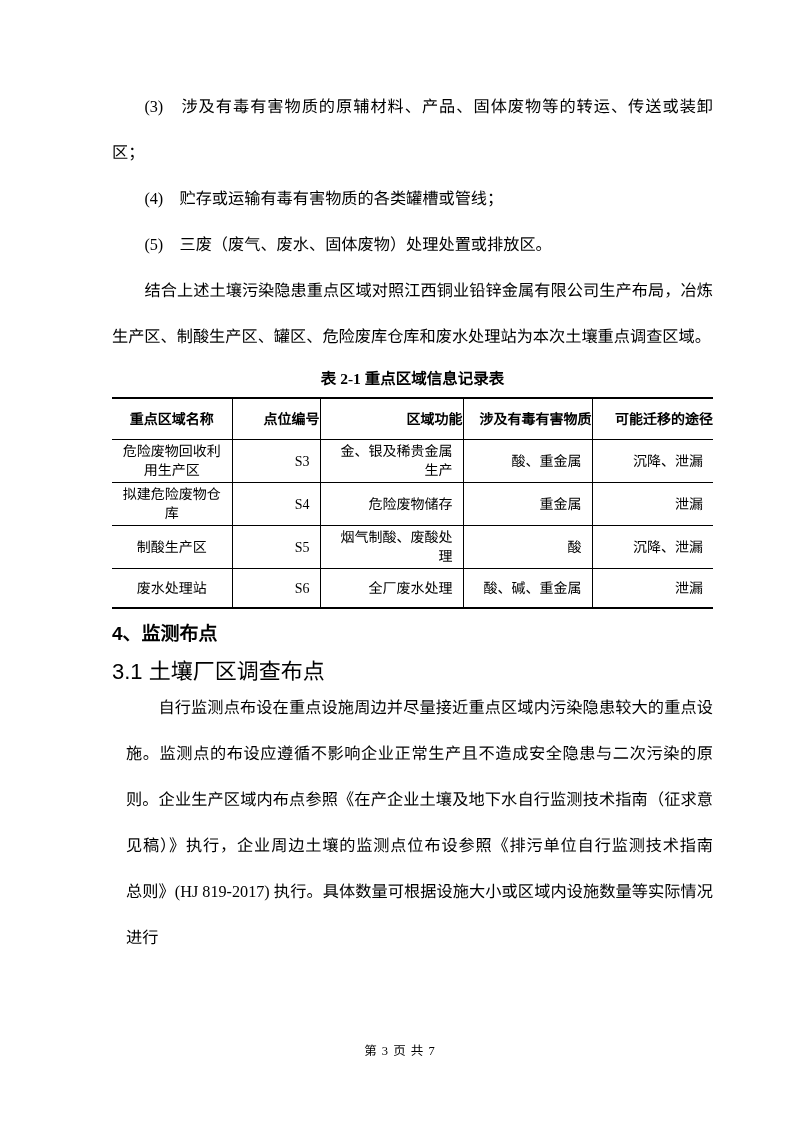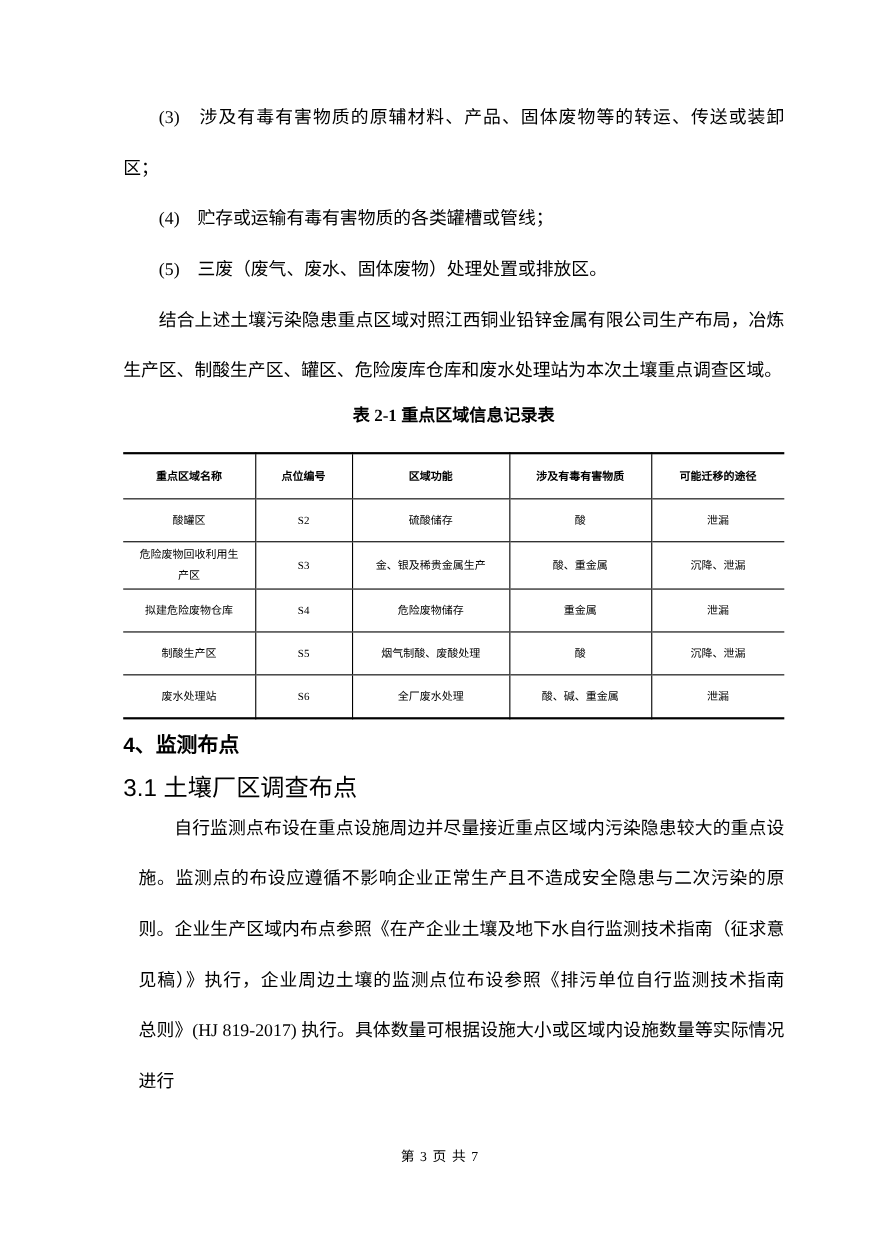--- a/index.html
+++ b/index.html
@@ -35,24 +35,24 @@
     margin: 6px 0 0 0;
     font-size: 15.5px;
     font-weight: bold;
     line-height: 26px;
     text-align: center;
   }
   table.key-table {
     width: 601px;
     table-layout: fixed;
     border-collapse: collapse;
-    margin-top: 19px;
+    margin-top: 5px;
     border-top: 2.5px solid #000;
     border-bottom: 2.5px solid #000;
-    font-size: 10px;
+    font-size: 14px;
   }
   table.key-table th,
   table.key-table td {
     text-align: center;
     vertical-align: middle;
     line-height: 19px;
     padding: 2px 10px;
   }
   table.key-table th {
     font-weight: bold;
@@ -64,20 +64,21 @@
   table.key-table td {
     height: 34px;
     border-bottom: 1px solid #000;
   }
   table.key-table tbody tr:last-child td {
     border-bottom: none;
   }
   table.key-table th + th,
   table.key-table td + td {
     border-left: 1px solid #000;
+    text-align: right;
   }
   h2.sec {
     margin: 12px 0 0 0;
     font-family: "Liberation Sans", "DejaVu Sans", sans-serif;
     font-size: 19px;
     line-height: 26px;
     font-weight: bold;
   }
   h3.subsec {
     margin: 14px 0 0 0;
@@ -127,27 +128,20 @@
         <tr>
           <th>重点区域名称</th>
           <th>点位编号</th>
           <th>区域功能</th>
           <th>涉及有毒有害物质</th>
           <th>可能迁移的途径</th>
         </tr>
       </thead>
       <tbody>
         <tr>
-          <td>酸罐区</td>
-          <td>S2</td>
-          <td>硫酸储存</td>
-          <td>酸</td>
-          <td>泄漏</td>
-        </tr>
-        <tr>
           <td>危险废物回收利用生产区</td>
           <td>S3</td>
           <td>金、银及稀贵金属生产</td>
           <td>酸、重金属</td>
           <td>沉降、泄漏</td>
         </tr>
         <tr>
           <td>拟建危险废物仓库</td>
           <td>S4</td>
           <td>危险废物储存</td>

